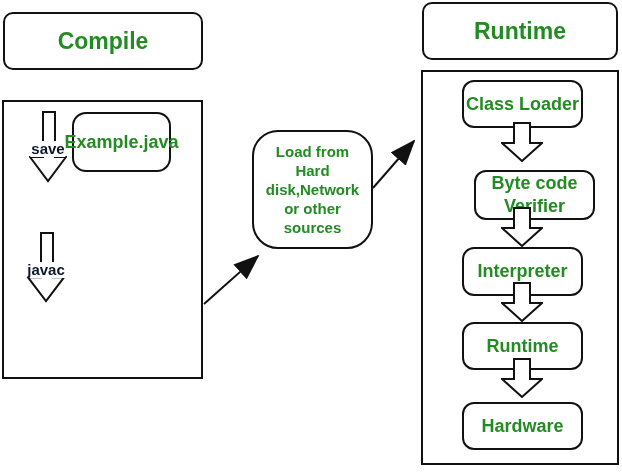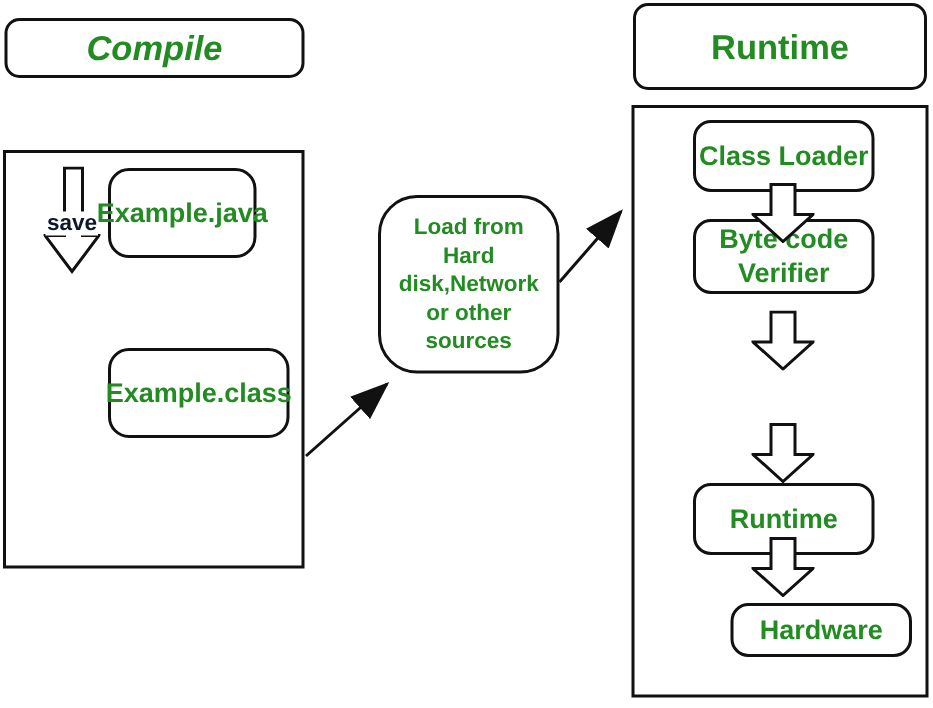--- a/index.html
+++ b/index.html
@@ -27,42 +27,42 @@
   .panel {
     position: absolute;
     box-sizing: border-box;
     border: 2px solid #111111;
     background: #ffffff;
     z-index: 0;
   }
   .pre { white-space: pre-line; }
 
   
-  .compile-box  { left: 3px;   top: 12px; width: 200px; height: 40px; border-radius: 10px; font-size: 23px; font-style: italic; }
+  .compile-box  { left: 3px;   top: 12px; width: 200px; height: 58px; border-radius: 10px; font-size: 23px; }
   .runtime-box  { left: 422px; top: 2px;  width: 196px; height: 58px; border-radius: 10px; font-size: 23px; }
 
   
   .left-panel  { left: 2px;   top: 100px; width: 201px; height: 279px; }
   .right-panel { left: 421px; top: 70px;  width: 198px; height: 395px; }
 
   
   .java-box  { left: 72px; top: 112px; width: 99px; height: 60px; border-radius: 14px; font-size: 18px; }
   .class-box { left: 72px; top: 232px; width: 121px; height: 60px; border-radius: 14px; font-size: 18px; }
 
   
   .load-box { left: 252px; top: 130px; width: 121px; height: 119px; border-radius: 26px;
               font-size: 15px; line-height: 19px; }
 
   
   .step { left: 462px; width: 121px; border-radius: 12px; font-size: 18px; line-height: 23px; }
   .step-1 { top: 80px;  height: 48px; text-align: right; }
-  .step-2 { top: 146px; height: 50px; }
+  .step-2 { top: 170px; height: 50px; margin-left: 12px; }
   .step-3 { top: 247px; height: 49px; }
   .step-4 { top: 322px; height: 48px; }
-  .step-5 { top: 402px; height: 36px; margin-left: 25px; }
+  .step-5 { top: 402px; height: 48px; }
 
   
   .block-arrow { position: absolute; left: 501px; width: 42px; height: 40px; z-index: 2; }
   .ba-1 { top: 122px; }
   .ba-2 { top: 207px; }
   .ba-3 { top: 282px; }
   .ba-4 { top: 358px; }
 
   
   .labeled-arrow { position: absolute; z-index: 2; }
@@ -102,40 +102,46 @@
   <div class="labeled-arrow save-arrow">
     <svg width="38" height="72" viewBox="0 0 38 72">
       <path d="M14,1 H26 V46 H37 L19,70 L1,46 H14 Z" fill="#ffffff" stroke="#111111" stroke-width="2"></path>
     </svg>
     <span class="arrow-label">save</span>
   </div>
   <div class="box java-box">
     <span>Example.java</span>
   </div>
 
-  <div class="box class-box">
-    <span>Example.class</span>
+  <div class="labeled-arrow javac-arrow">
+    <svg width="38" height="71" viewBox="0 0 38 72" preserveAspectRatio="none">
+      <path d="M14,1 H26 V46 H37 L19,70 L1,46 H14 Z" fill="#ffffff" stroke="#111111" stroke-width="2"></path>
+    </svg>
+    <span class="arrow-label">javac</span>
   </div>
 
   <div class="box load-box">
     <span class="pre">Load from
 Hard
 disk,Network
 or other
 sources</span>
   </div>
 
   <div class="panel right-panel"></div>
 
   <div class="box step step-1">
     <span class="pre">Class Loader</span>
   </div>
   <div class="box step step-2">
     <span class="pre">Byte code
 Verifier</span>
+  </div>
+  <div class="box step step-3">
+    <span class="pre">Interpreter</span>
   </div>
   <div class="box step step-4">
     <span class="pre">Runtime</span>
   </div>
   <div class="box step step-5">
     <span class="pre">Hardware</span>
   </div>
 
   <svg class="block-arrow ba-1" viewBox="0 0 42 40" preserveAspectRatio="none">
     <path d="M13,1 H29 V21 H41 L21,39 L1,21 H13 Z" fill="#ffffff" stroke="#111111" stroke-width="2"></path>

